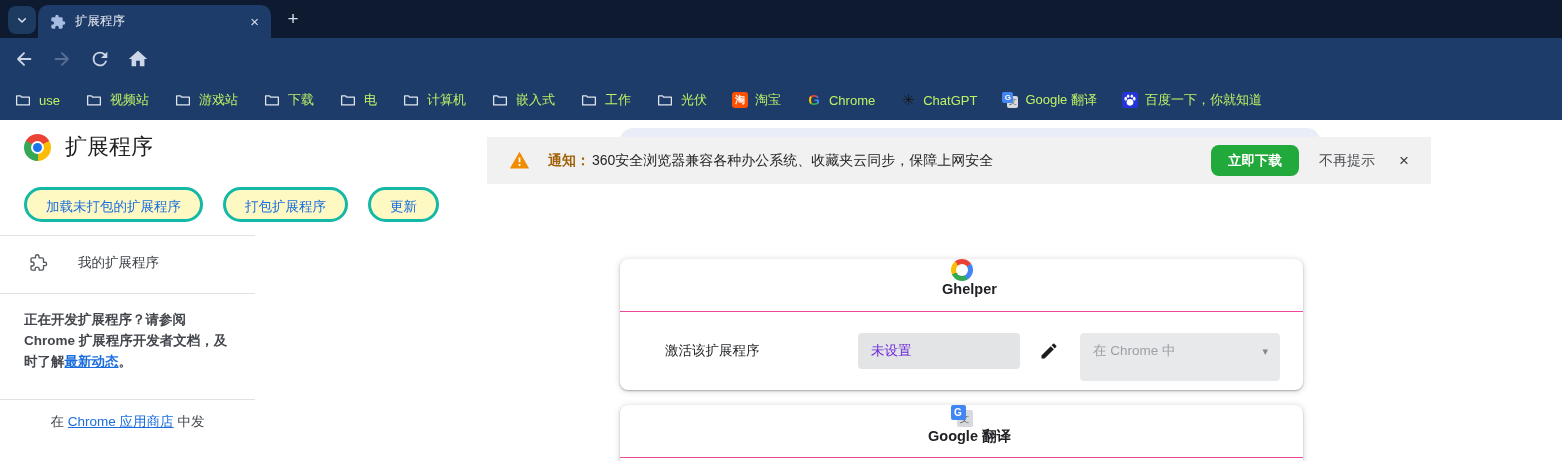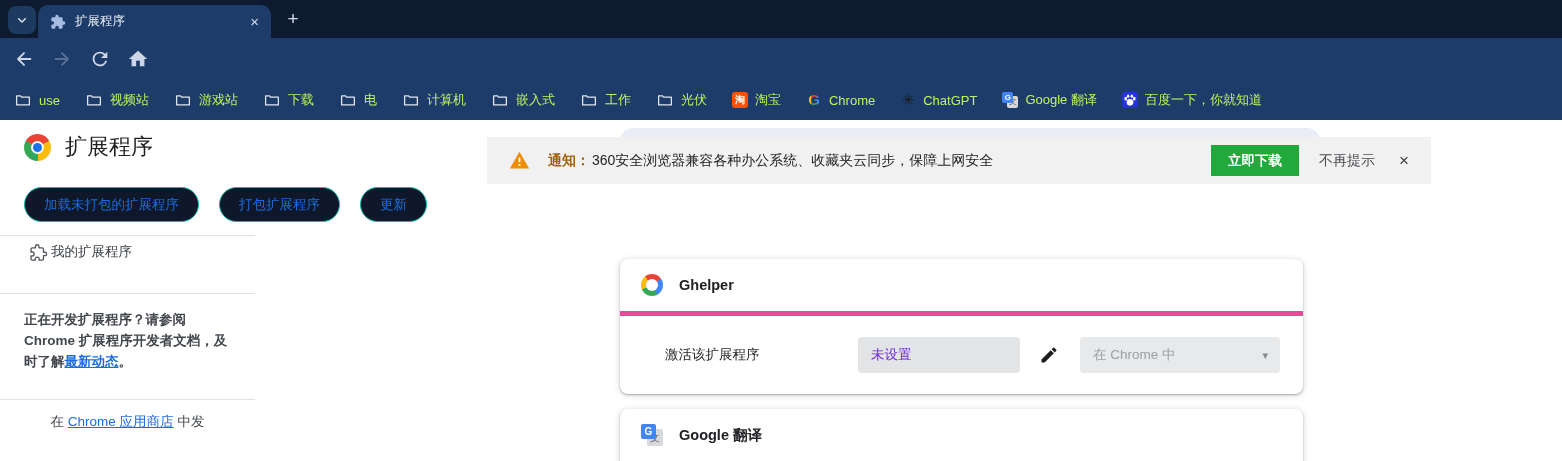--- a/index.html
+++ b/index.html
@@ -54,57 +54,57 @@
   .chrome-logo::before{content:"";position:absolute;inset:25%;background:#fff;border-radius:50%;}
   .chrome-logo::after{content:"";position:absolute;inset:32%;background:#1a73e8;border-radius:50%;}
   .page-title{position:absolute;left:65px;top:13px;font-size:22px;line-height:28px;color:#1f1f1f;}
 
   .search-sliver{position:absolute;left:620px;top:8px;width:700px;height:26px;border-radius:14px;background:#e9edf7;z-index:1;}
 
   .notice{position:absolute;left:487px;top:17px;width:944px;height:47px;background:#f1f1f2;z-index:2;display:flex;align-items:center;padding:0 14px;box-sizing:border-box;}
   .warn-ic{width:21px;height:21px;margin-left:8px;flex:none;}
   .notice .prefix{font-size:14px;font-weight:700;color:#a16207;margin-left:18px;white-space:nowrap;}
   .notice .msg{font-size:14px;color:#1f1f1f;margin-left:2px;white-space:nowrap;text-align:right;}
-  .dl-btn{margin-left:auto;background:#21a93c;color:#fff;font-size:13.5px;font-weight:700;border:none;border-radius:0;padding:9px 17px;line-height:1;}
+  .dl-btn{margin-left:auto;background:#21a93c;color:#fff;font-size:13.5px;font-weight:700;border:none;border-radius:8px;padding:9px 17px;line-height:1;}
   .dismiss{margin-left:20px;font-size:14px;color:#494c50;white-space:nowrap;}
   .notice-close{margin-left:24px;margin-right:8px;font-size:17px;color:#3c4043;line-height:17px;}
 
   .actions{position:absolute;left:24px;top:67px;display:flex;gap:20px;z-index:0;}
-  .pill-btn{border:1px solid #14b8a6;background:#0f172a;color:#1a6dde;font-size:13.5px;border-radius:18px;height:35px;line-height:33px;padding:0 19px;box-sizing:border-box;white-space:nowrap;font-family:inherit;}
+  .pill-btn{border:3px solid #14b8a6;background:#fef9c3;color:#1a6dde;font-size:13.5px;border-radius:18px;height:35px;line-height:33px;padding:0 19px;box-sizing:border-box;white-space:nowrap;font-family:inherit;}
 
   
   .sidebar{position:absolute;left:0;top:115px;width:255px;}
   .sb-divider{border:none;border-top:1px solid #dfe3e8;margin:0;}
-  .sb-item{height:40px;display:flex;align-items:flex-start;padding-left:28px;gap:3px;box-sizing:border-box;color:#3e4248;}
+  .sb-item{height:40px;display:flex;align-items:center;padding-left:28px;gap:30px;box-sizing:border-box;color:#3e4248;}
   .sb-item .sb-ic{width:20px;height:20px;color:#52565c;flex:none;}
   .sb-item .sb-label{font-size:13.5px;}
   .sb-item.selected{height:38px;background:#e4edfd;border-radius:0 19px 19px 0;color:#1861d6;}
   .sb-item.selected .sb-ic{color:#1861d6;}
   .sb-item.first{margin-top:7px;}
   .sb-gap{height:10px;}
   .dev-note{padding:15px 20px 0 24px;width:212px;font-size:13.5px;line-height:21px;color:#43474d;box-sizing:content-box;font-weight:bold;}
   a.blue-link{color:#1a6dde;text-decoration:underline;}
   .div3{margin-top:27px;}
   .store-note{padding-top:13px;text-align:center;font-size:13.5px;color:#43474d;}
 
   
   .cards{position:absolute;left:620px;top:139px;width:683px;}
   .card{background:#fff;border-radius:8px;box-shadow:0 1px 2px rgba(0,0,0,.28),0 1px 6px 1px rgba(0,0,0,.12);margin-bottom:15px;}
-  .card-head{height:52px;display:flex;align-items:center;padding:0 21px;border-bottom:5px solid #ec4899;}
+  .card-head{height:52px;display:flex;align-items:center;padding:0 21px;border-bottom:1px solid #ec4899;flex-direction:column;}
   .card-name{margin-left:16px;font-size:14.5px;font-weight:700;color:#202124;}
   .gh-ring{width:22px;height:22px;border-radius:50%;position:relative;background:conic-gradient(from -40deg,#ea4335 0 95deg,#4285f4 0 190deg,#34a853 0 285deg,#fbbc05 0);flex:none;}
   .gh-ring::after{content:"";position:absolute;inset:5px;background:#fff;border-radius:50%;}
   .tricon-md{width:22px;height:22px;flex:none;}
   .tricon-md .tr-back{width:16px;height:17px;font-size:10px;line-height:17px;}
   .tricon-md .tr-front{width:15px;height:15px;font-size:10px;line-height:15px;}
   .card-row{position:relative;height:78px;}
   .row-label{position:absolute;left:45px;top:50%;transform:translateY(-50%);font-size:13.5px;color:#26282b;}
   .shortcut-input{position:absolute;left:238px;top:21px;width:162px;height:36px;background:#e3e4e6;border-radius:4px;font-size:13.5px;color:#6d28d9;line-height:36px;padding-left:13px;box-sizing:border-box;}
   .edit-ic{position:absolute;left:419px;top:29px;width:20px;height:20px;color:#1c1d1f;}
-  .scope-select{position:absolute;left:460px;top:21px;width:200px;height:36px;background:#e8e9eb;border-radius:4px;font-size:13.5px;color:#9aa0a6;line-height:36px;padding-left:13px;box-sizing:border-box;}
+  .scope-select{position:absolute;left:460px;top:21px;width:200px;height:48px;background:#e8e9eb;border-radius:4px;font-size:13.5px;color:#9aa0a6;line-height:36px;padding-left:13px;box-sizing:border-box;}
   .scope-caret{position:absolute;right:12px;top:0;line-height:36px;font-size:11px;color:#85888c;}
   .card-2{height:110px;}
 </style>
 </head>
 <body>
 
 <div class="canvas">
 
   <div class="tabstrip">
     <div class="tab-search-btn">

